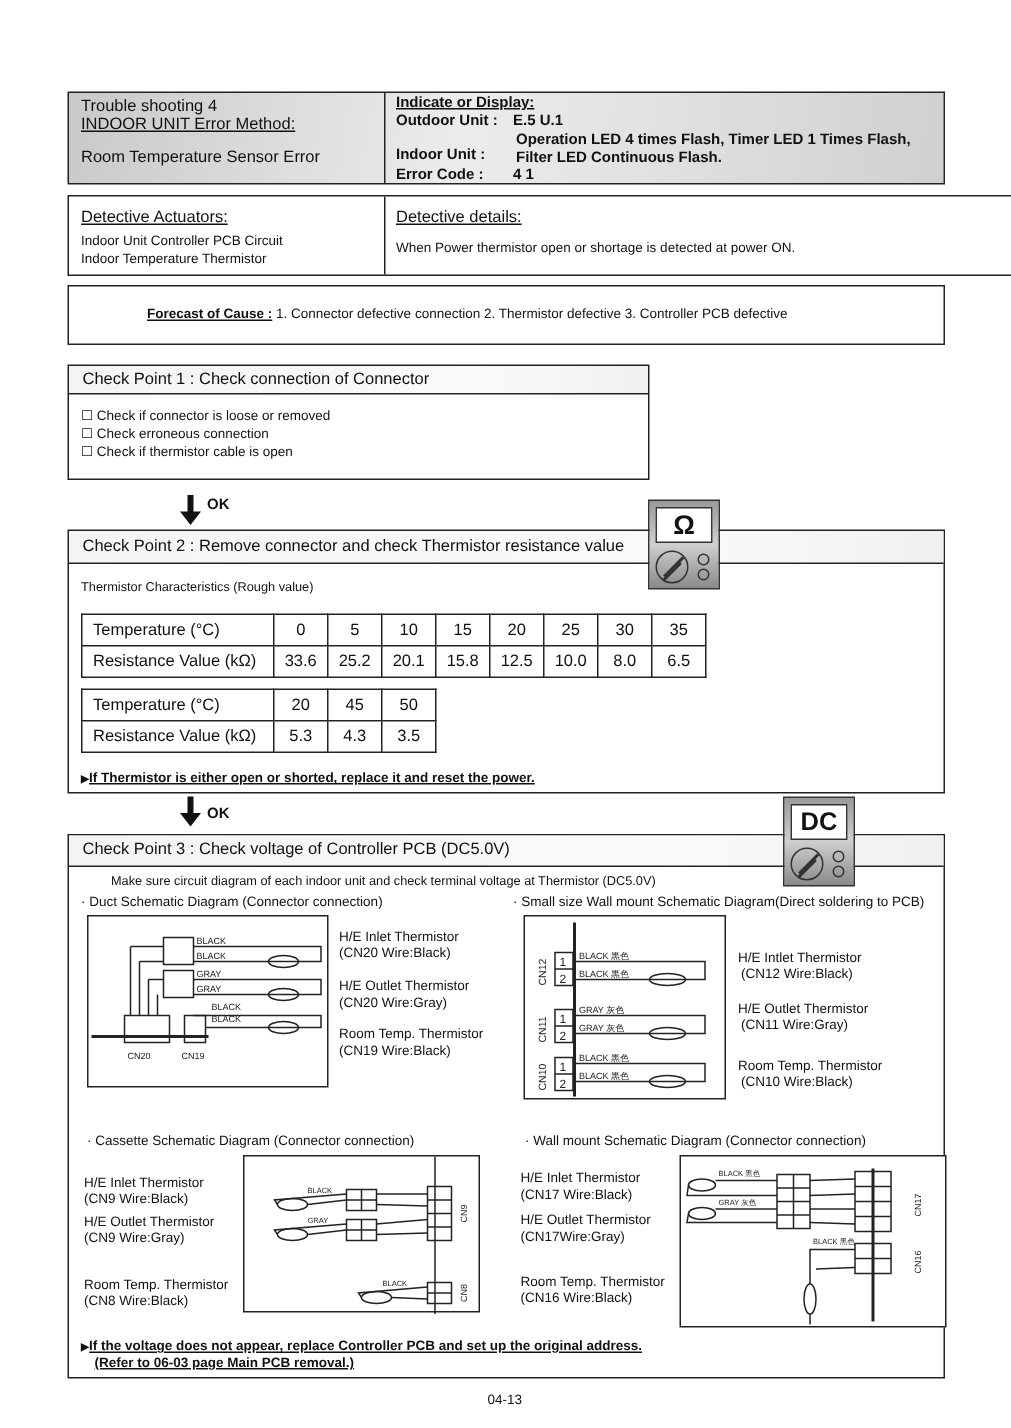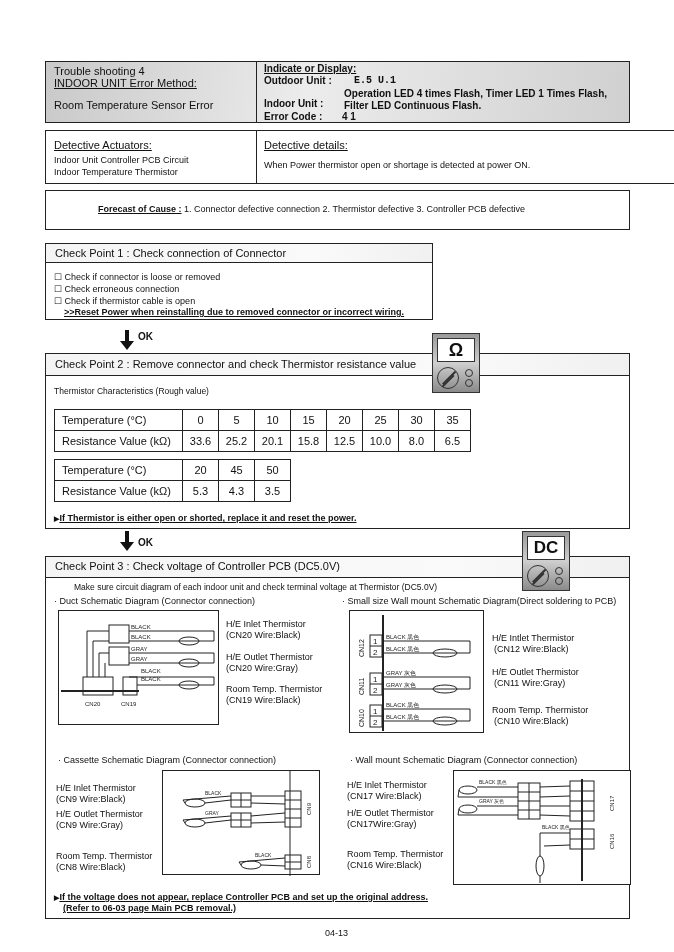--- a/index.html
+++ b/index.html
@@ -33,21 +33,21 @@
 <body>
 
 <div class="box grad" style="left:45px;top:61px;width:585px;height:62px;">
   <div class="abs" style="left:0;top:0;width:211px;height:60px;border-right:1px solid #222;">
     <div class="abs s11" style="left:8px;top:3px;">Trouble shooting  4</div>
     <div class="abs s11 u" style="left:8px;top:15px;">INDOOR UNIT Error Method:</div>
     <div class="abs s11" style="left:8px;top:37px;">Room Temperature Sensor Error</div>
   </div>
   <div class="abs s10 b u" style="left:218px;top:1px;">Indicate or Display:</div>
   <div class="abs s10 b" style="left:218px;top:13px;">Outdoor Unit  :</div>
-  <div class="abs s10 b" style="left:308px;top:13px;font-family:Liberation Mono, monospace;">E.5 U.1</div>
+  <div class="abs s10 b" style="left:296px;top:13px;">E.5 U.1</div>
   <div class="abs s10 b" style="left:218px;top:36px;">Indoor Unit    :</div>
   <div class="abs s10 b" style="left:298px;top:26px;">Operation LED 4 times Flash, Timer LED 1 Times Flash,</div>
   <div class="abs s10 b" style="left:298px;top:38px;">Filter LED Continuous Flash.</div>
   <div class="abs s10 b" style="left:218px;top:49px;">Error Code    :</div>
   <div class="abs s10 b" style="left:296px;top:49px;">4 1</div>
 </div>
 
 <div class="box" style="left:45px;top:130px;width:648px;height:54px;">
   <div class="abs" style="left:0;top:0;width:211px;height:52px;border-right:1px solid #222;">
     <div class="abs s11 u" style="left:8px;top:8px;">Detective Actuators:</div>
@@ -62,21 +62,20 @@
   <div class="abs s9" style="left:8px;top:13px;padding-left:44px;">
     <span class="u b">Forecast of  Cause :</span><span> 1. Connector defective connection   2. Thermistor defective  3. Controller PCB defective</span>
   </div>
 </div>
 
 <div class="box" style="left:45px;top:243px;width:388px;height:77px;">
   <div class="cphead">Check Point 1 : Check connection of Connector</div>
   <div class="abs s9" style="left:8px;top:28px;"><span>☐ </span><span>Check if connector is loose or removed</span></div>
   <div class="abs s9" style="left:8px;top:40px;"><span>☐ </span><span>Check erroneous connection</span></div>
   <div class="abs s9" style="left:8px;top:52px;"><span>☐ </span><span>Check if thermistor cable is open</span></div>
-  <div class="abs s9 b u" style="left:18px;top:63px;">&gt;&gt;Reset Power when reinstalling due to removed connector or incorrect wiring.</div>
 </div>
 
 <div class="arrow" style="left:120px;top:330px;height:22px;">
     <div class="shaft"></div>
     <div class="head"></div>
   </div>
 <div class="abs s10 b" style="left:138px;top:331px;">OK</div>
 
 <div class="box" style="left:45px;top:353px;width:585px;height:176px;">
   <div class="cphead" style="padding-top:4px;height:22px;">Check Point 2 : Remove connector and check Thermistor resistance value</div>

